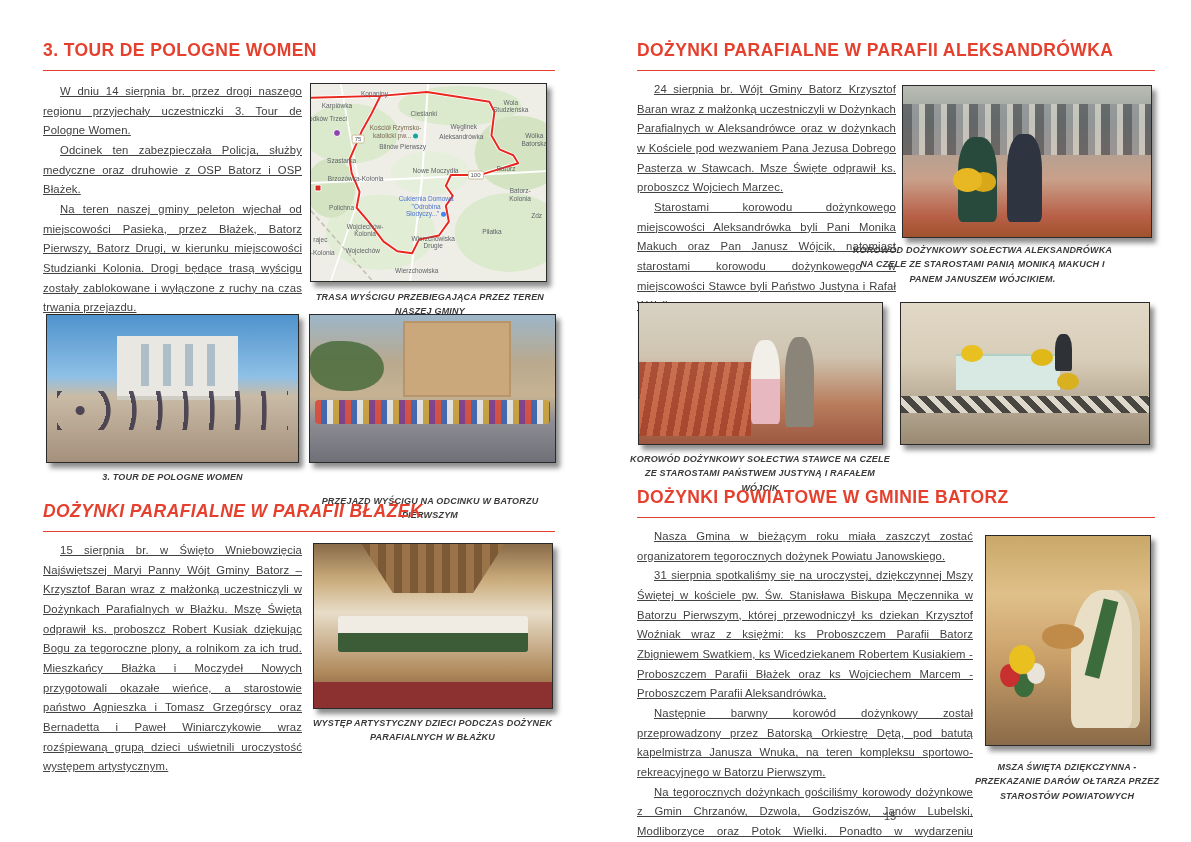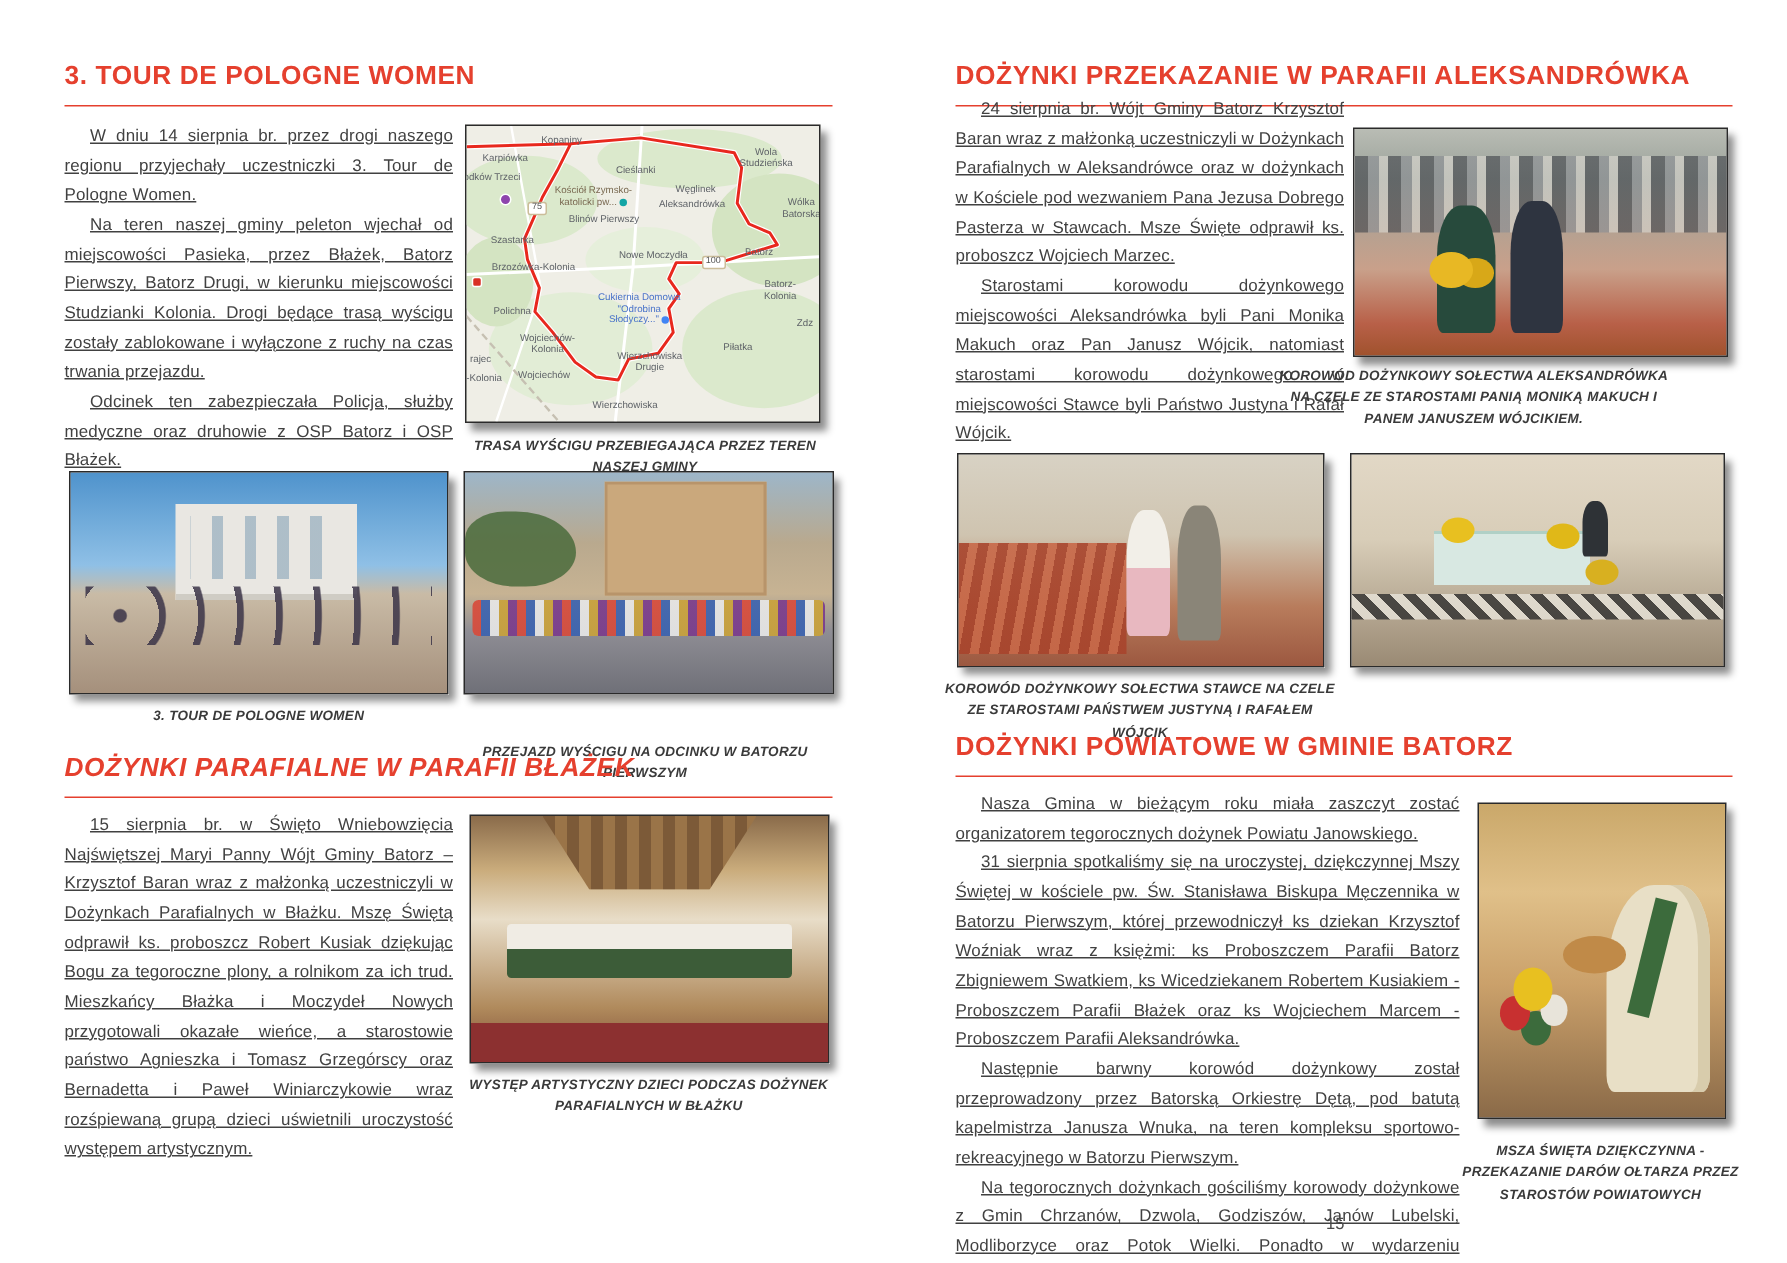--- a/index.html
+++ b/index.html
@@ -93,22 +93,22 @@
 </style>
 </head>
 <body>
 
 <div class="spread">
 
   <div class="section-title" style="left:43px; top:40px; width:512px;">3. TOUR DE POLOGNE WOMEN</div>
 
   <div class="body-text" style="left:43px; top:82px; width:259px;">
     <p>W dniu 14 sierpnia br. przez drogi naszego regionu przyjechały uczestniczki 3. Tour de Pologne Women.</p>
+    <p>Odcinek ten zabezpieczała Policja, służby medyczne oraz druhowie z OSP Batorz i OSP Błażek.</p>
     <p>Na teren naszej gminy peleton wjechał od miejscowości Pasieka, przez Błażek, Batorz Pierwszy, Batorz Drugi, w kierunku miejscowości Studzianki Kolonia. Drogi będące trasą wyścigu zostały zablokowane i wyłączone z ruchy na czas trwania przejazdu.</p>
-    <p>Odcinek ten zabezpieczała Policja, służby medyczne oraz druhowie z OSP Batorz i OSP Błażek.</p>
   </div>
 
   <div class="photo" id="map" style="left:310px; top:83px; width:237px; height:199px;">
     <svg viewBox="0 0 237 199" preserveAspectRatio="none">
       <ellipse cx="40" cy="50" rx="48" ry="30" fill="#dbe9cc"></ellipse>
       <ellipse cx="150" cy="22" rx="62" ry="20" fill="#dbe9cc"></ellipse>
       <ellipse cx="210" cy="70" rx="45" ry="38" fill="#d4e4c2"></ellipse>
       <ellipse cx="200" cy="150" rx="55" ry="40" fill="#dbe9cc"></ellipse>
       <ellipse cx="70" cy="150" rx="55" ry="38" fill="#e2edd6"></ellipse>
       <ellipse cx="120" cy="90" rx="40" ry="22" fill="#e6efdb"></ellipse>
@@ -174,23 +174,23 @@
 
   <div class="photo" id="photo-choir" style="left:313px; top:543px; width:240px; height:166px;">
     <div class="ceiling"></div>
     <div class="children"></div>
     <div class="carpet"></div>
   </div>
   <div class="caption" style="left:305px; top:716px; width:255px;">WYSTĘP ARTYSTYCZNY DZIECI PODCZAS DOŻYNEK PARAFIALNYCH W BŁAŻKU</div>
 
   <div class="page-num" style="left:285px; top:842px;">14</div>
 
-  <div class="section-title" style="left:637px; top:40px; width:518px;">DOŻYNKI PRZEKAZANIE W PARAFII ALEKSANDRÓWKA</div>
-
-  <div class="body-text" style="left:637px; top:64px; width:259px;">
+  <div class="section-title" style="left:637px; top:40px; width:518px;">DOŻYNKI PARAFIALNE W PARAFII ALEKSANDRÓWKA</div>
+
+  <div class="body-text" style="left:637px; top:80px; width:259px;">
     <p>24 sierpnia br. Wójt Gminy Batorz Krzysztof Baran wraz z małżonką uczestniczyli w Dożynkach Parafialnych w Aleksandrówce oraz w dożynkach w Kościele pod wezwaniem Pana Jezusa Dobrego Pasterza w Stawcach. Msze Święte odprawił ks. proboszcz Wojciech Marzec.</p>
     <p>Starostami korowodu dożynkowego miejscowości Aleksandrówka byli Pani Monika Makuch oraz Pan Janusz Wójcik, natomiast starostami korowodu dożynkowego w miejscowości Stawce byli Państwo Justyna i Rafał Wójcik.</p>
   </div>
 
   <div class="photo" id="photo-proc" style="left:902px; top:85px; width:250px; height:153px;">
     <div class="crowd"></div>
     <div class="figure-dress"></div>
     <div class="figure-suit"></div>
     <div class="flowers"></div>
   </div>

